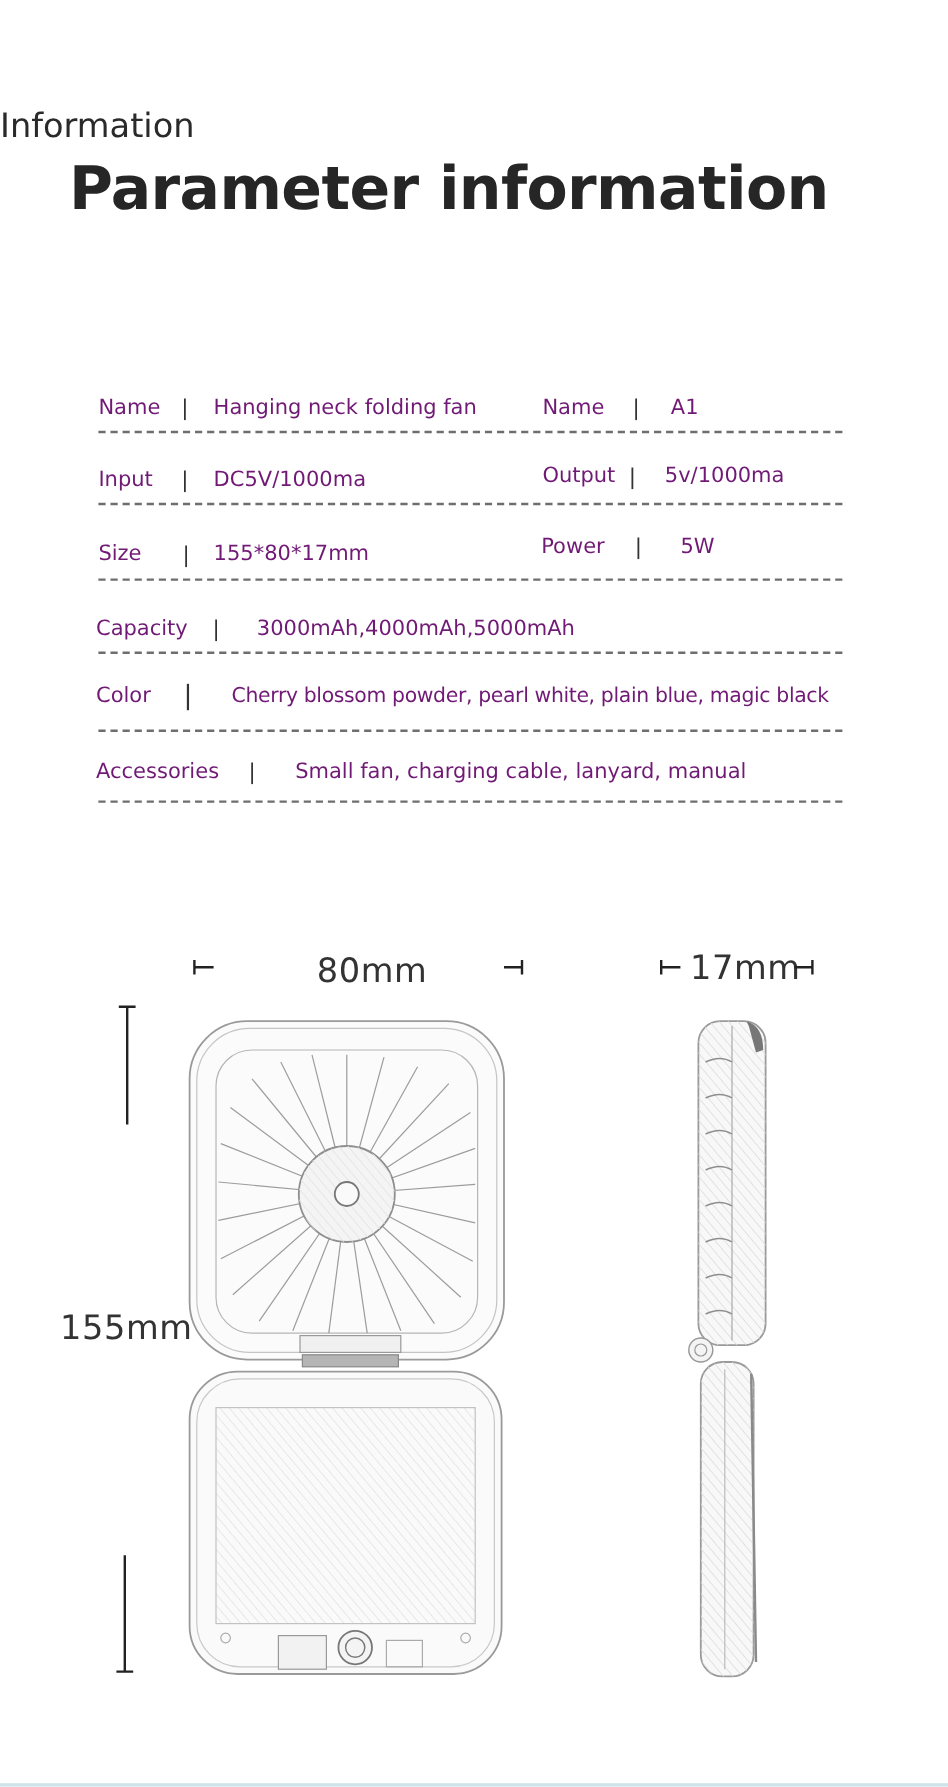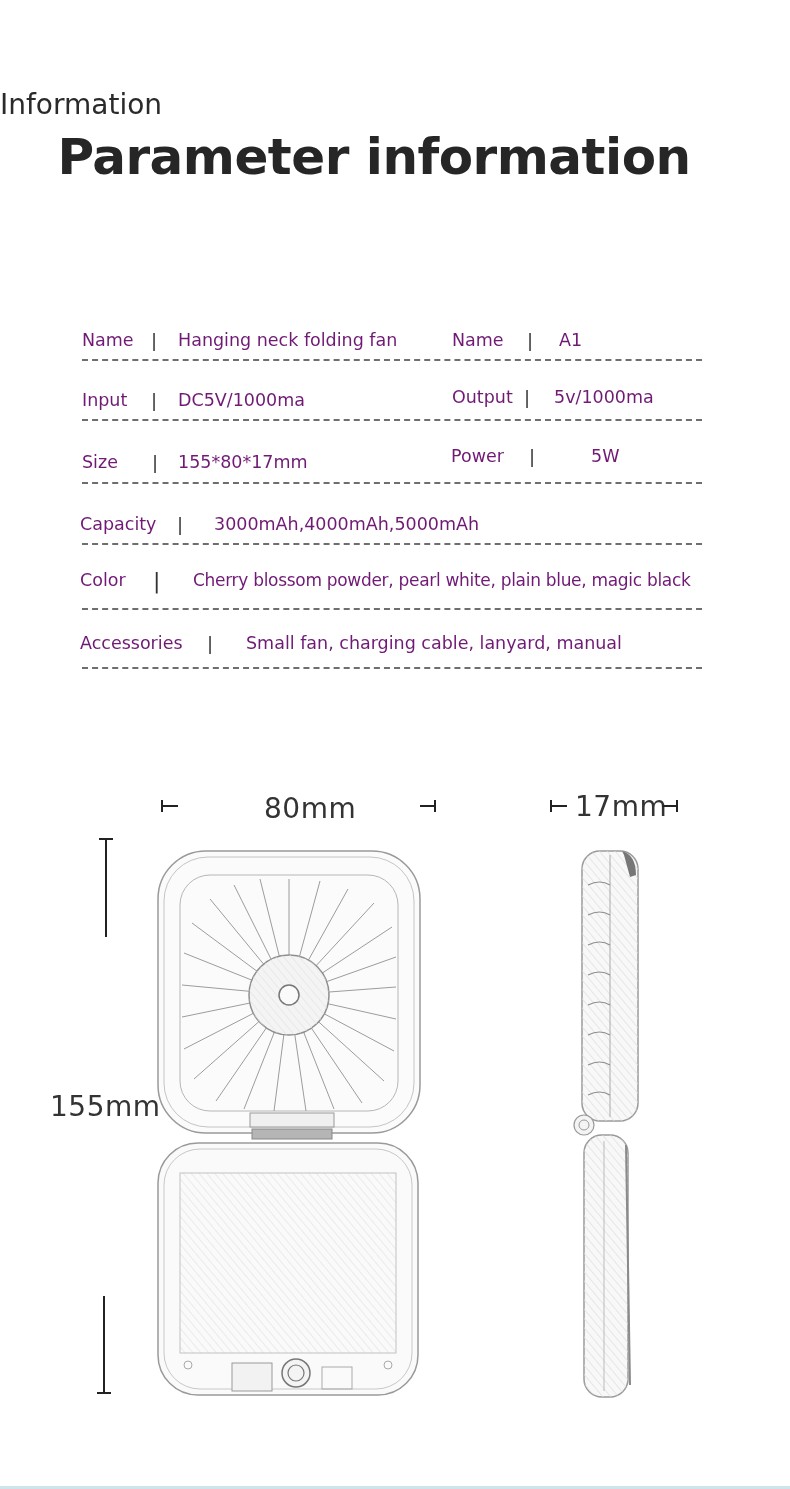--- a/index.html
+++ b/index.html
@@ -60,21 +60,21 @@
   <div class="abs dash" style="top:419px"></div>
 
   <div>
     <span class="abs spec-text" style="left:82px;top:452px">Size</span>
     <span class="abs sep" style="left:152px;top:452px">|</span>
     <span class="abs spec-text" style="left:178px;top:452px">155*80*17mm</span>
   </div>
   <div>
     <span class="abs spec-text" style="left:451px;top:446px">Power</span>
     <span class="abs sep" style="left:529px;top:446px">|</span>
-    <span class="abs spec-text" style="left:591px;top:446px">5W</span>
+    <span class="abs spec-text" style="left:567px;top:446px">5W</span>
   </div>
   <div class="abs dash" style="top:482px"></div>
 
   <div>
     <span class="abs spec-text" style="left:80px;top:514px">Capacity</span>
     <span class="abs sep" style="left:177px;top:514px">|</span>
     <span class="abs spec-text" style="left:214px;top:514px">3000mAh,4000mAh,5000mAh</span>
   </div>
   <div class="abs dash" style="top:543px"></div>
 

